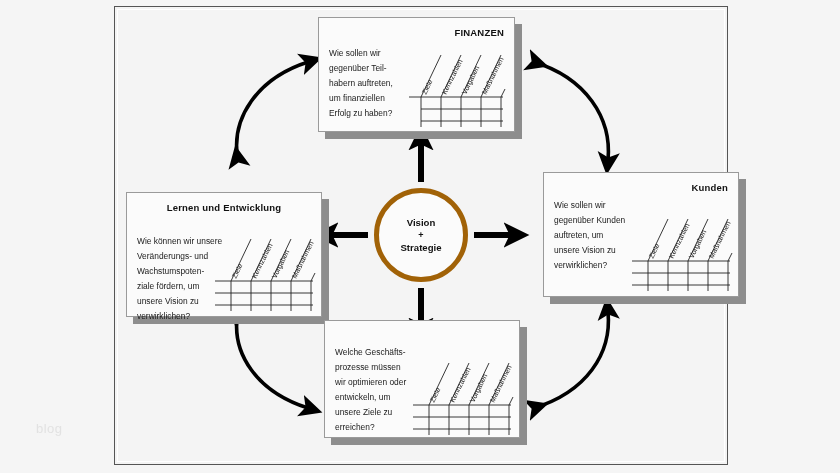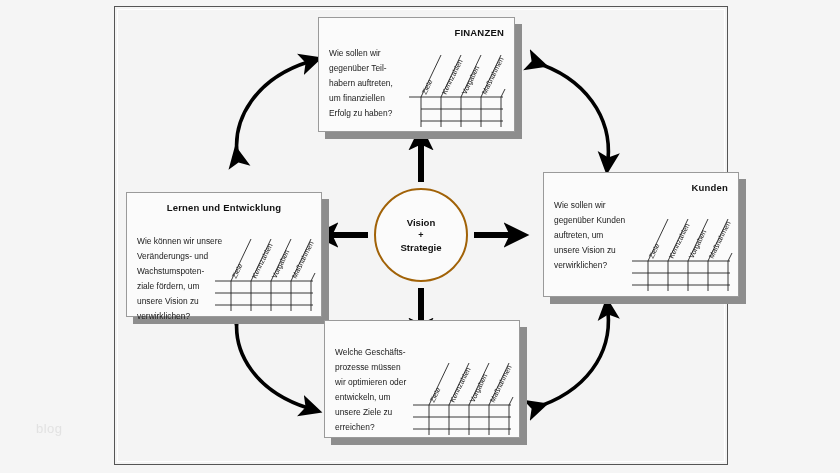--- a/index.html
+++ b/index.html
@@ -89,21 +89,21 @@
 
   
   #center-circle {
     position: absolute;
     left: 374px;
     top: 188px;
     width: 94px;
     height: 94px;
     border-radius: 50%;
     background: #fbfbfb;
-    border: 2px solid #a16207;
+    border: 5px solid #a16207;
     box-sizing: border-box;
     display: flex;
     flex-direction: column;
     align-items: center;
     justify-content: center;
     z-index: 5;
   }
   #center-circle span {
     font-size: 9.6px;
     font-weight: bold;

